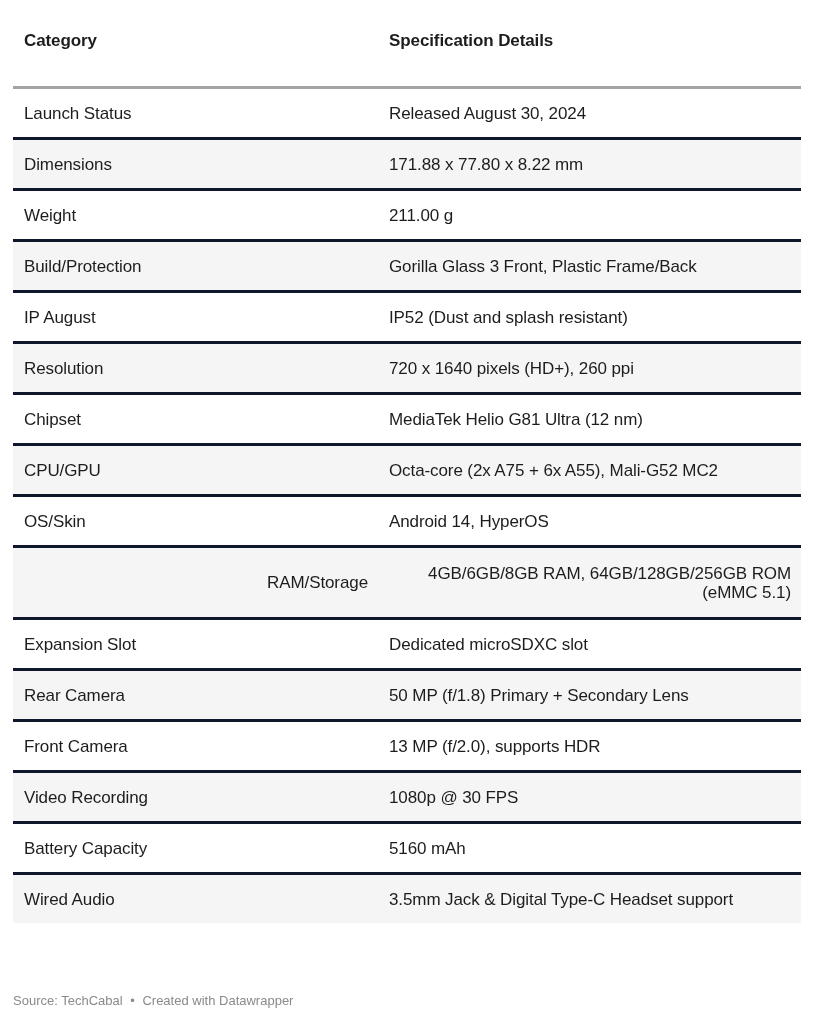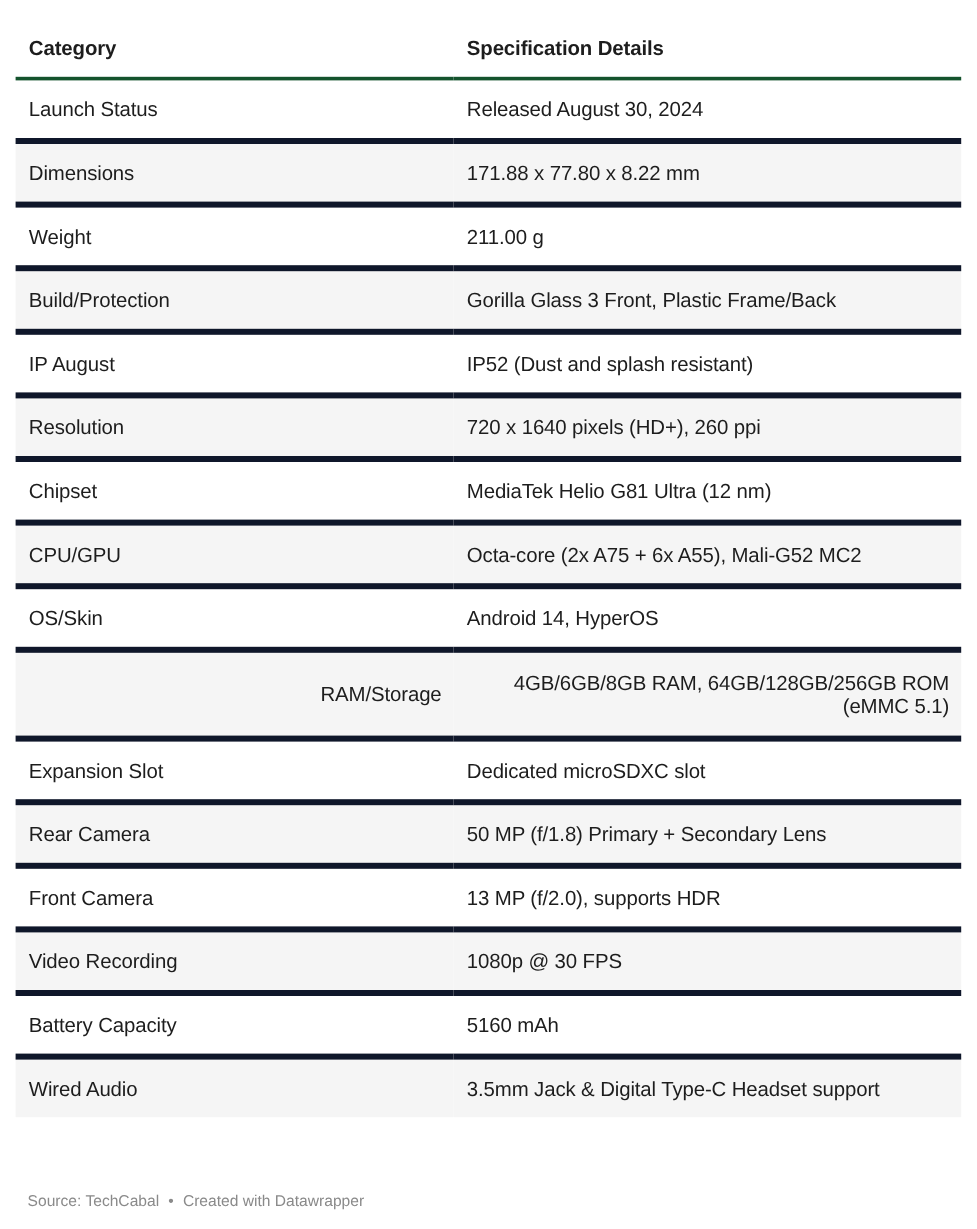--- a/index.html
+++ b/index.html
@@ -26,43 +26,43 @@
       border-collapse: collapse;
       table-layout: fixed;
     }
     col.c1 { width: 365px; }
     col.c2 { width: 423px; }
     thead th {
       text-align: left;
       font-weight: bold;
       font-size: 17px;
       color: #1d1d1d;
-      padding: 0 10px 6px 11px;
+      padding: 0 10px 28px 11px;
       height: 34px;
       vertical-align: middle;
-      border-bottom: 3px solid #14532d;
+      border-bottom: 3px solid #a3a3a3;
       letter-spacing: -0.1px;
     }
     thead th.c2 { padding-left: 11px; }
     tbody td {
       font-size: 17px;
       color: #1d1d1d;
       padding: 0 10px 0 11px;
       height: 48px;
       vertical-align: middle;
-      border-bottom: 5px solid #0f172a;
+      border-bottom: 3px solid #0f172a;
       line-height: 19px;
       letter-spacing: -0.1px;
     }
     tbody tr.tall td { height: 69px; text-align: right; }
     tbody tr:nth-child(even) td { background: #f5f5f5; }
     tbody tr:last-child td { border-bottom: none; }
     .footer {
       position: absolute;
-      left: 23px;
+      left: 13px;
       top: 993px;
       font-size: 13px;
       color: #8a8a8a;
     }
     .footer .sep { padding: 0 4px; }
   </style>
 </head>
 <body>
 
 <div class="table-wrap">

